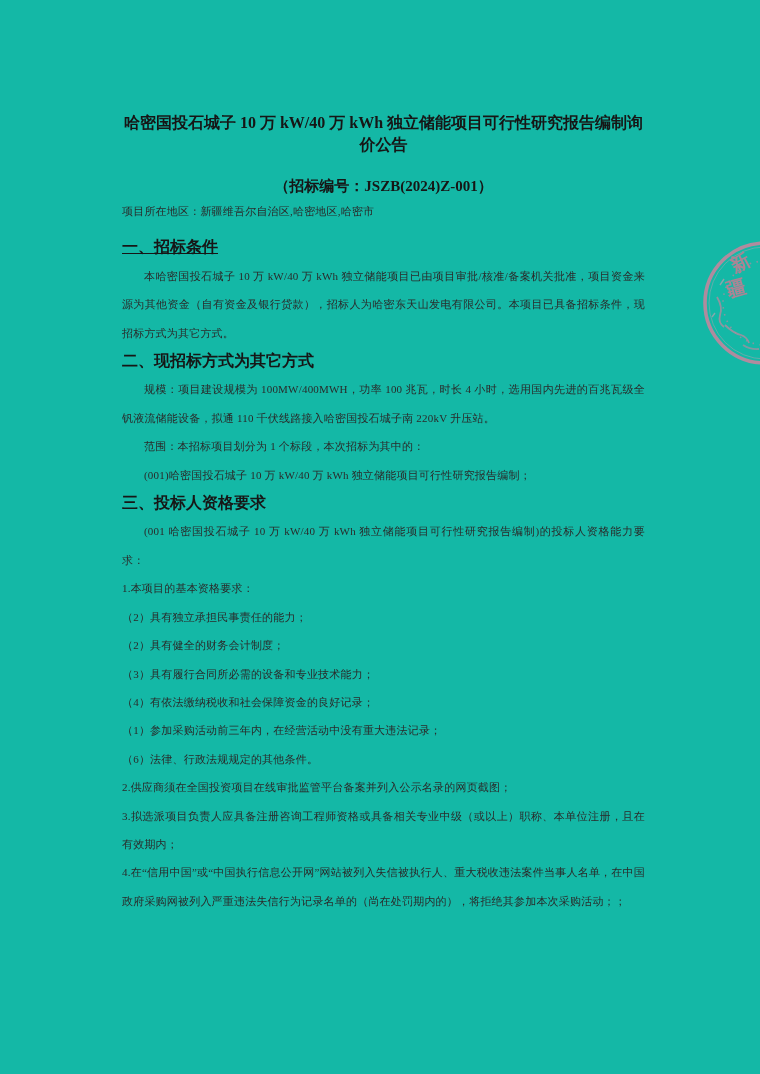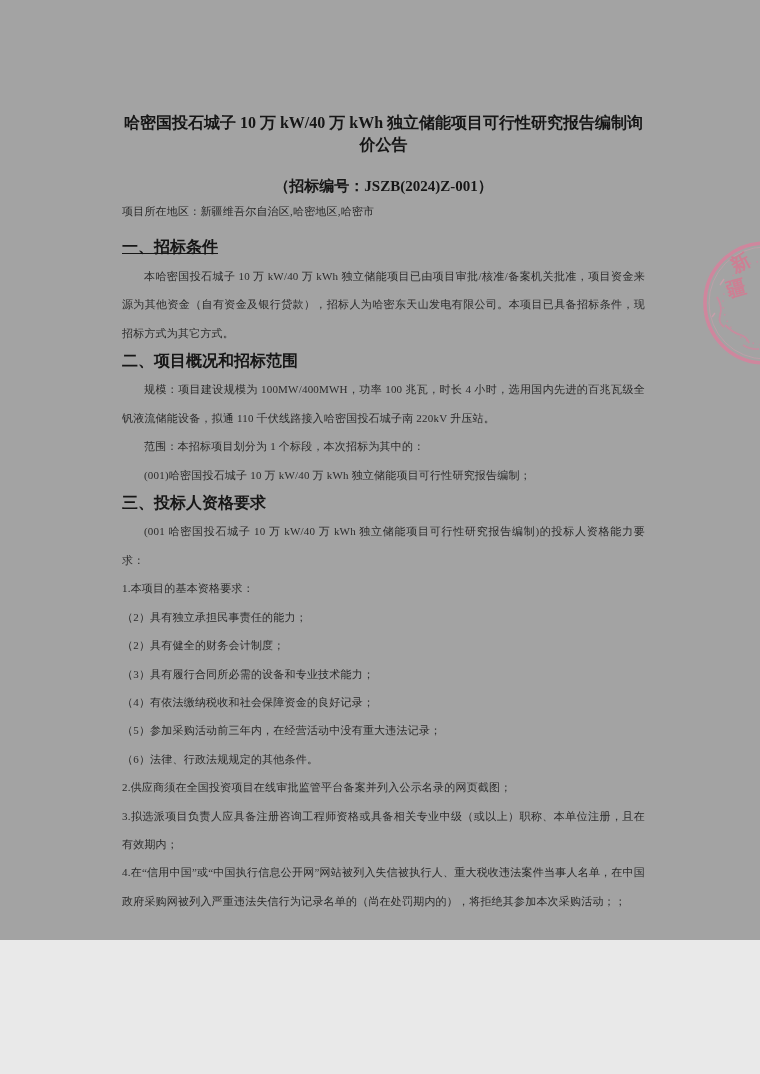--- a/index.html
+++ b/index.html
@@ -1,20 +1,20 @@
 <!DOCTYPE html>
 <html><head>
 <meta charset="utf-8">
 <style>
   html,body{margin:0;padding:0;background:#e9e9e9;}
   .page{
     position:relative;
-    width:760px;height:940px;
+    width:760px;height:1074px;
     margin:0 auto;
-    background:#a3a3a3;
+    background:#14b8a6;
     overflow:hidden;
     font-family:"Liberation Serif","DejaVu Serif",serif;
     color:#2a2a2a;
   }
   .content{
     position:absolute;
     left:122px;top:112px;
     width:523px;
   }
   .title1{
@@ -51,33 +51,33 @@
   <div class="content">
 
     <p class="title1">哈密国投石城子 10 万 kW/40 万 kWh 独立储能项目可行性研究报告编制询价公告</p>
     <p class="title2">（招标编号：JSZB(2024)Z-001）</p>
 
     <p class="para location">项目所在地区：新疆维吾尔自治区,哈密地区,哈密市</p>
 
     <h2 class="sec mt1">一、招标条件</h2>
     <p class="para indent">本哈密国投石城子 10 万 kW/40 万 kWh 独立储能项目已由项目审批/核准/备案机关批准，项目资金来源为其他资金（自有资金及银行贷款），招标人为哈密东天山发电有限公司。本项目已具备招标条件，现招标方式为其它方式。</p>
 
-    <h2 class="sec">二、项目概况和招标范围</h2>
+    <h2 class="sec">二、现招标方式为其它方式</h2>
     <p class="para indent">规模：项目建设规模为 100MW/400MWH，功率 100 兆瓦，时长 4 小时，选用国内先进的百兆瓦级全钒液流储能设备，拟通 110 千伏线路接入哈密国投石城子南 220kV 升压站。</p>
     <p class="para indent">范围：本招标项目划分为 1 个标段，本次招标为其中的：</p>
     <p class="para indent">(001)哈密国投石城子 10 万 kW/40 万 kWh 独立储能项目可行性研究报告编制；</p>
 
     <h2 class="sec mt3">三、投标人资格要求</h2>
     <p class="para indent">(001 哈密国投石城子 10 万 kW/40 万 kWh 独立储能项目可行性研究报告编制)的投标人资格能力要求：</p>
     <p class="para">1.本项目的基本资格要求：</p>
     <p class="para">（2）具有独立承担民事责任的能力；</p>
     <p class="para">（2）具有健全的财务会计制度；</p>
     <p class="para">（3）具有履行合同所必需的设备和专业技术能力；</p>
     <p class="para">（4）有依法缴纳税收和社会保障资金的良好记录；</p>
-    <p class="para">（5）参加采购活动前三年内，在经营活动中没有重大违法记录；</p>
+    <p class="para">（1）参加采购活动前三年内，在经营活动中没有重大违法记录；</p>
     <p class="para">（6）法律、行政法规规定的其他条件。</p>
     <p class="para">2.供应商须在全国投资项目在线审批监管平台备案并列入公示名录的网页截图；</p>
     <p class="para">3.拟选派项目负责人应具备注册咨询工程师资格或具备相关专业中级（或以上）职称、本单位注册，且在有效期内；</p>
     <p class="para">4.在“信用中国”或“中国执行信息公开网”网站被列入失信被执行人、重大税收违法案件当事人名单，在中国政府采购网被列入严重违法失信行为记录名单的（尚在处罚期内的），将拒绝其参加本次采购活动；；</p>
 
   </div>
 
   <svg class="seal" width="130" height="140" viewBox="0 0 130 140" aria-hidden="true">
     <g opacity="0.78">
 

